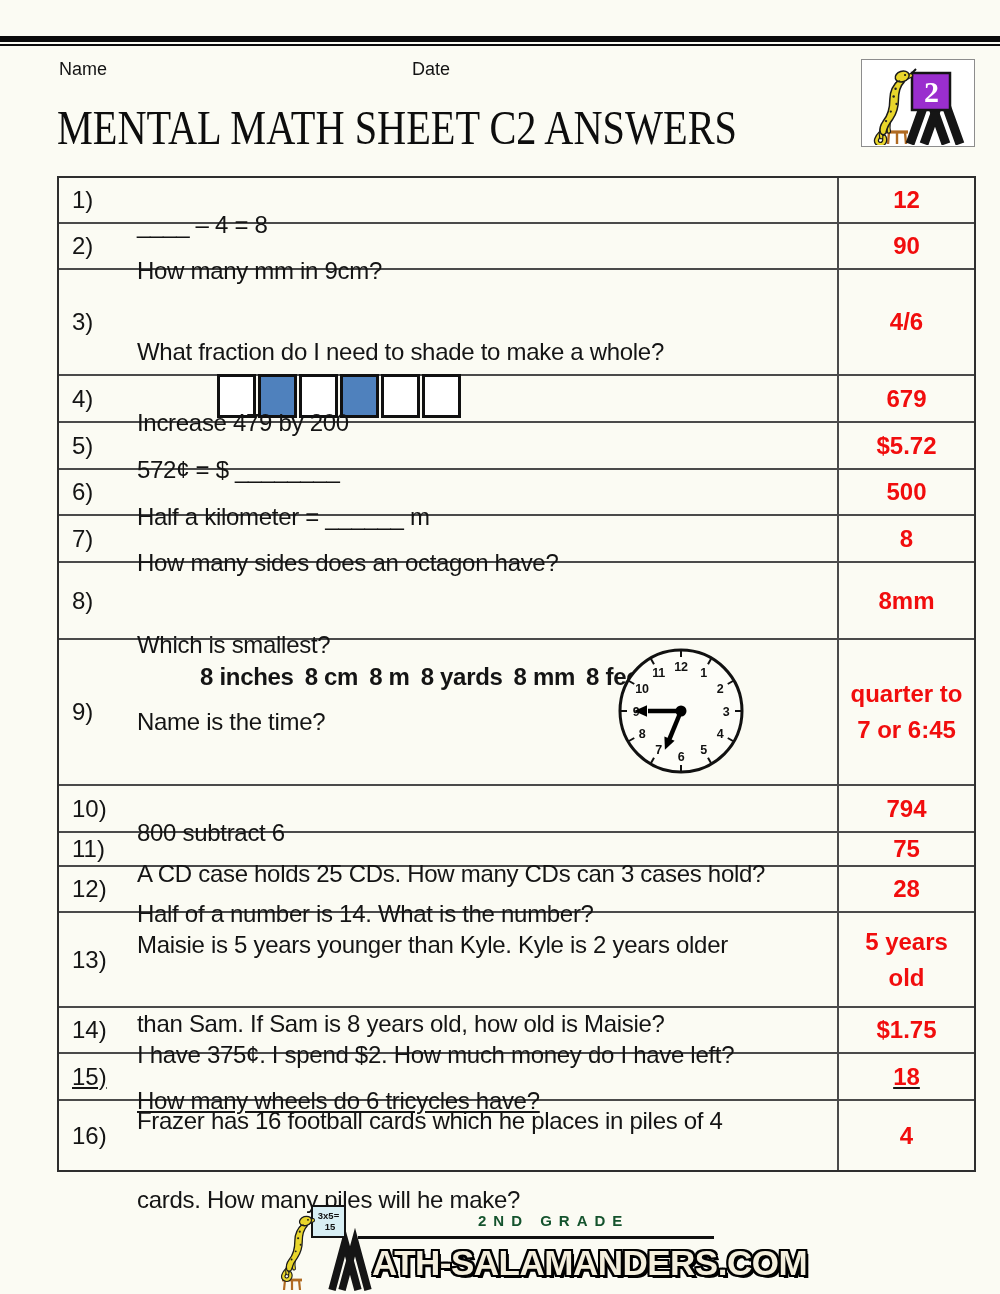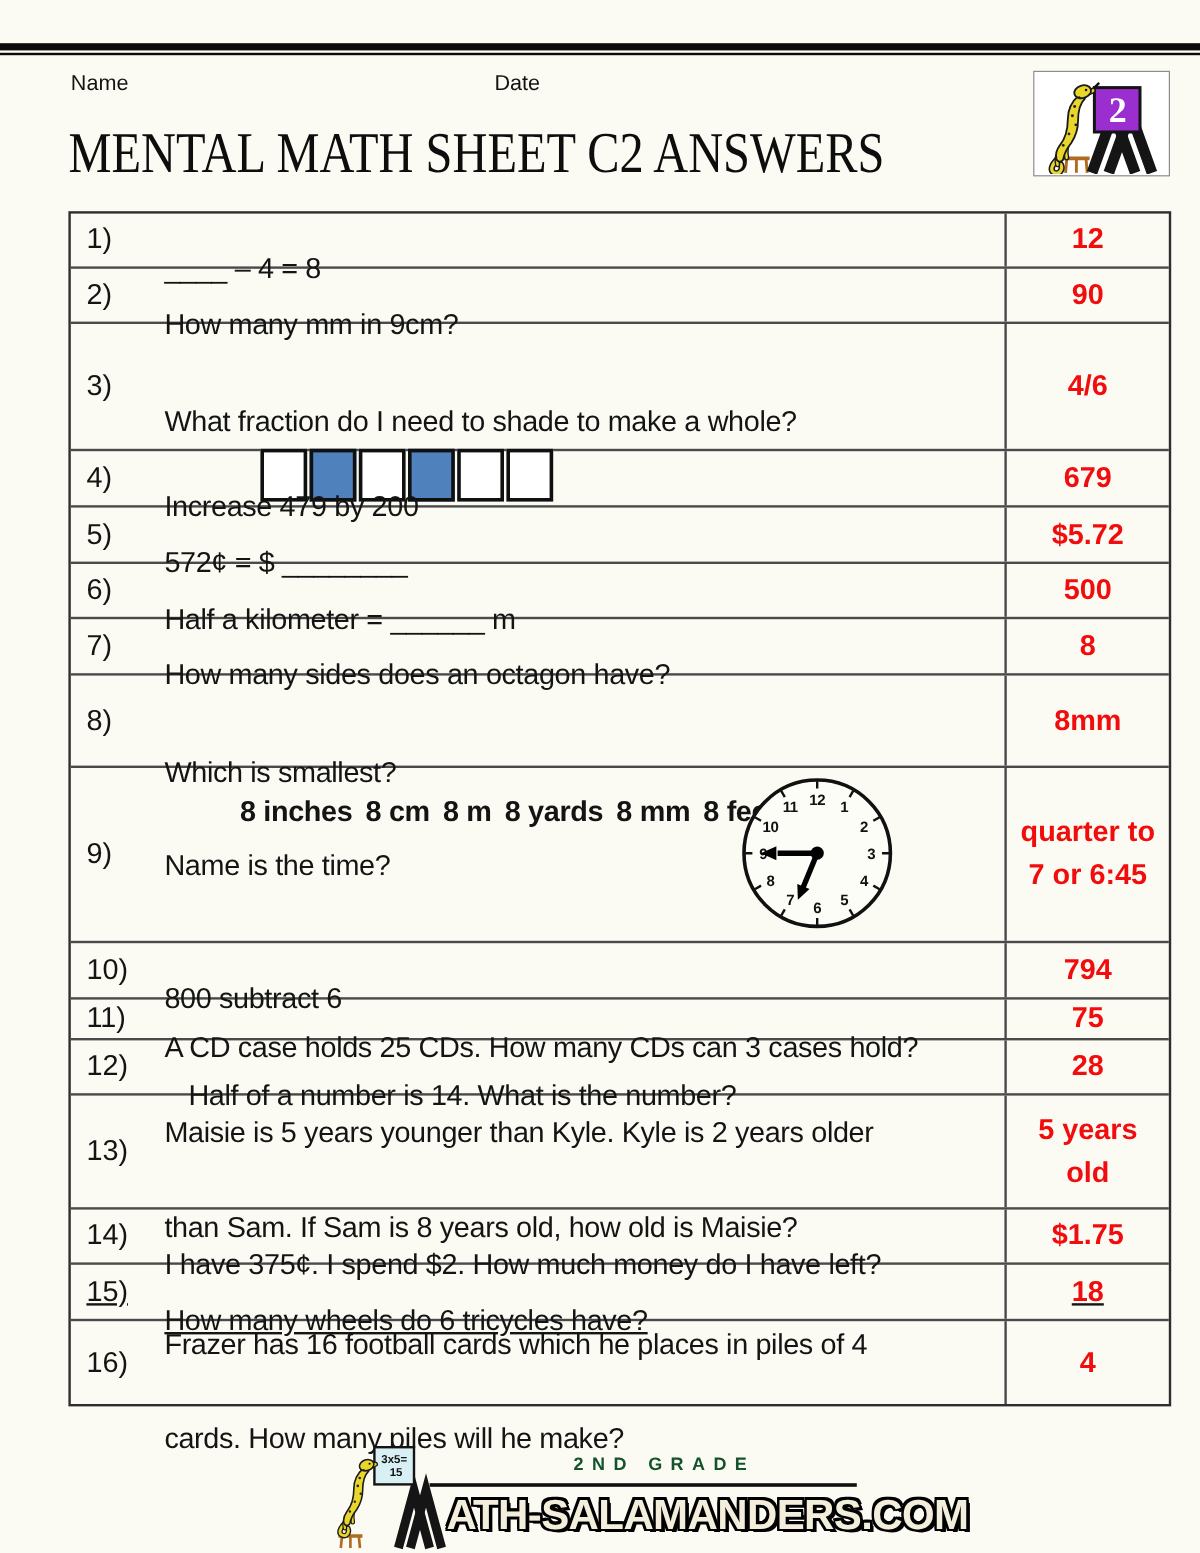--- a/index.html
+++ b/index.html
@@ -245,21 +245,21 @@
         </div>
         <div class="t-a">794</div>
       </div>
       <div class="t-row" style="height: 34px;">
         <div class="t-num">11)</div>
         <div class="t-q">
           <div class="q-line">A CD case holds 25 CDs. How many CDs can 3 cases hold?</div>
         </div>
         <div class="t-a">75</div>
       </div>
-      <div class="t-row" style="height: 46px; gap: 20px;">
+      <div class="t-row" style="height: 46px;">
         <div class="t-num">12)</div>
         <div class="t-q">
           <div class="q-line">Half of a number is 14. What is the number?</div>
         </div>
         <div class="t-a">28</div>
       </div>
       <div class="t-row" style="height: 95px;">
         <div class="t-num">13)</div>
         <div class="t-q">
           <div class="q-line">Maisie is 5 years younger than Kyle. Kyle is 2 years older</div>

